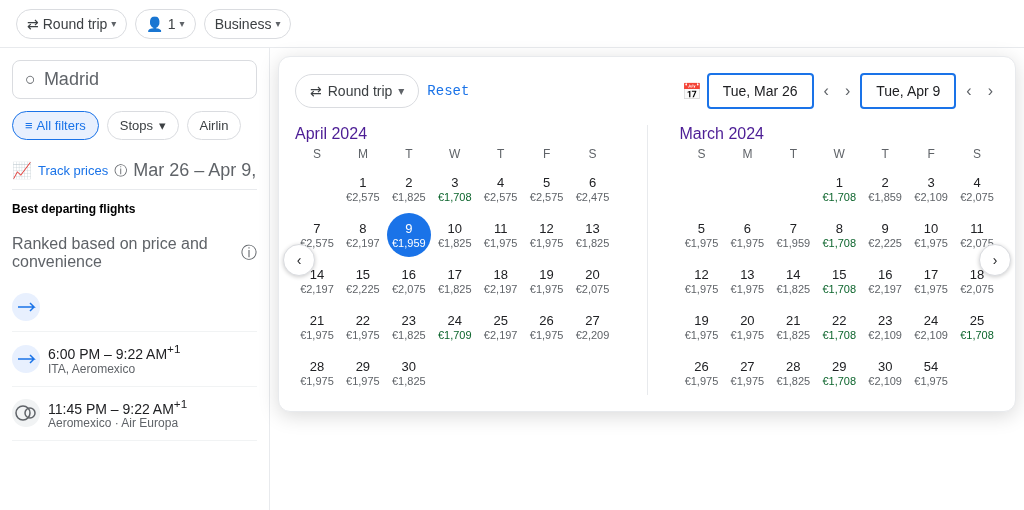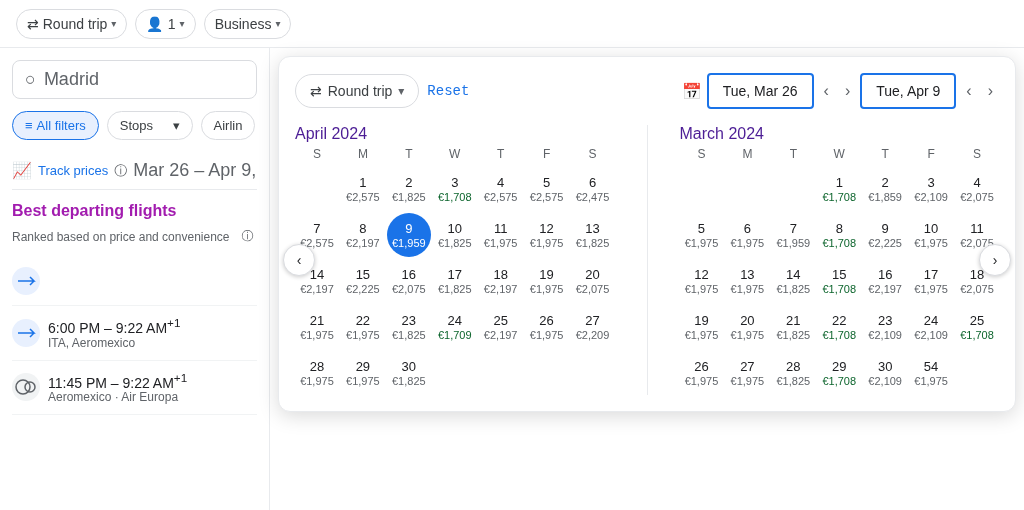--- a/index.html
+++ b/index.html
@@ -17,25 +17,25 @@
     
     .main-layout { display: flex; height: calc(510px - 48px); position: relative; }
 
     
     .left-panel { width: 270px; border-right: 1px solid #e8eaed; padding: 12px; flex-shrink: 0; overflow: hidden; }
     .search-box { display: flex; align-items: center; border: 1px solid #dadce0; border-radius: 8px; padding: 8px 12px; margin-bottom: 12px; gap: 8px; }
     .search-box span { color: #5f6368; font-size: 18px; }
     .search-text { font-size: 16px; color: #202124; }
     .filter-row { display: flex; align-items: center; gap: 8px; margin-bottom: 12px; }
     .filter-btn { display: flex; align-items: center; gap: 4px; padding: 6px 12px; border-radius: 20px; border: 1px solid #1a73e8; color: #1a73e8; font-size: 13px; cursor: pointer; background: #e8f0fe; }
-    .filter-btn-outline { display: flex; align-items: center; gap: 20px; padding: 6px 12px; border-radius: 20px; border: 1px solid #dadce0; color: #3c4043; font-size: 13px; cursor: pointer; background: #fff; }
+    .filter-btn-outline { display: flex; align-items: center; gap: 6px; padding: 6px 12px; border-radius: 20px; border: 1px solid #dadce0; color: #3c4043; font-size: 13px; cursor: pointer; background: #fff; }
     .track-prices { display: flex; align-items: center; gap: 6px; padding: 8px 0; font-size: 13px; color: #1a73e8; border-bottom: 1px solid #e8eaed; margin-bottom: 12px; }
     .track-icon { color: #1a73e8; font-size: 16px; }
-    .section-title { font-size: 16px; font-weight: 600; color: #a21caf; margin-bottom: 8px; }
-    .section-sub { font-size: 12px; color: #5f6368; margin-bottom: 12px; display: flex; align-items: center; gap: 12px; }
+    .section-title { font-size: 12px; font-weight: 600; color: #000000; margin-bottom: 19px; }
+    .section-sub { font-size: 16px; color: #5f6368; margin-bottom: 12px; display: flex; align-items: center; gap: 12px; }
     .flight-item { display: flex; align-items: center; gap: 8px; padding: 10px 0; border-bottom: 1px solid #f1f3f4; }
     .airline-logo { width: 28px; height: 28px; background: #e8eaed; border-radius: 50%; flex-shrink: 0; display: flex; align-items: center; justify-content: center; font-size: 10px; color: #5f6368; }
     .flight-time { font-size: 14px; font-weight: 500; color: #202124; }
     .flight-detail { font-size: 12px; color: #5f6368; }
 
     
     .calendar-overlay {
       position: absolute; left: 270px; top: 0; right: 0; background: #fff; z-index: 10; border: 1px solid #e8eaed; border-radius: 12px; padding: 16px; box-shadow: 0 4px 20px rgba(0,0,0,0.15); margin: 8px;
     }
     .cal-header { display: flex; align-items: center; justify-content: space-between; margin-bottom: 16px; }

